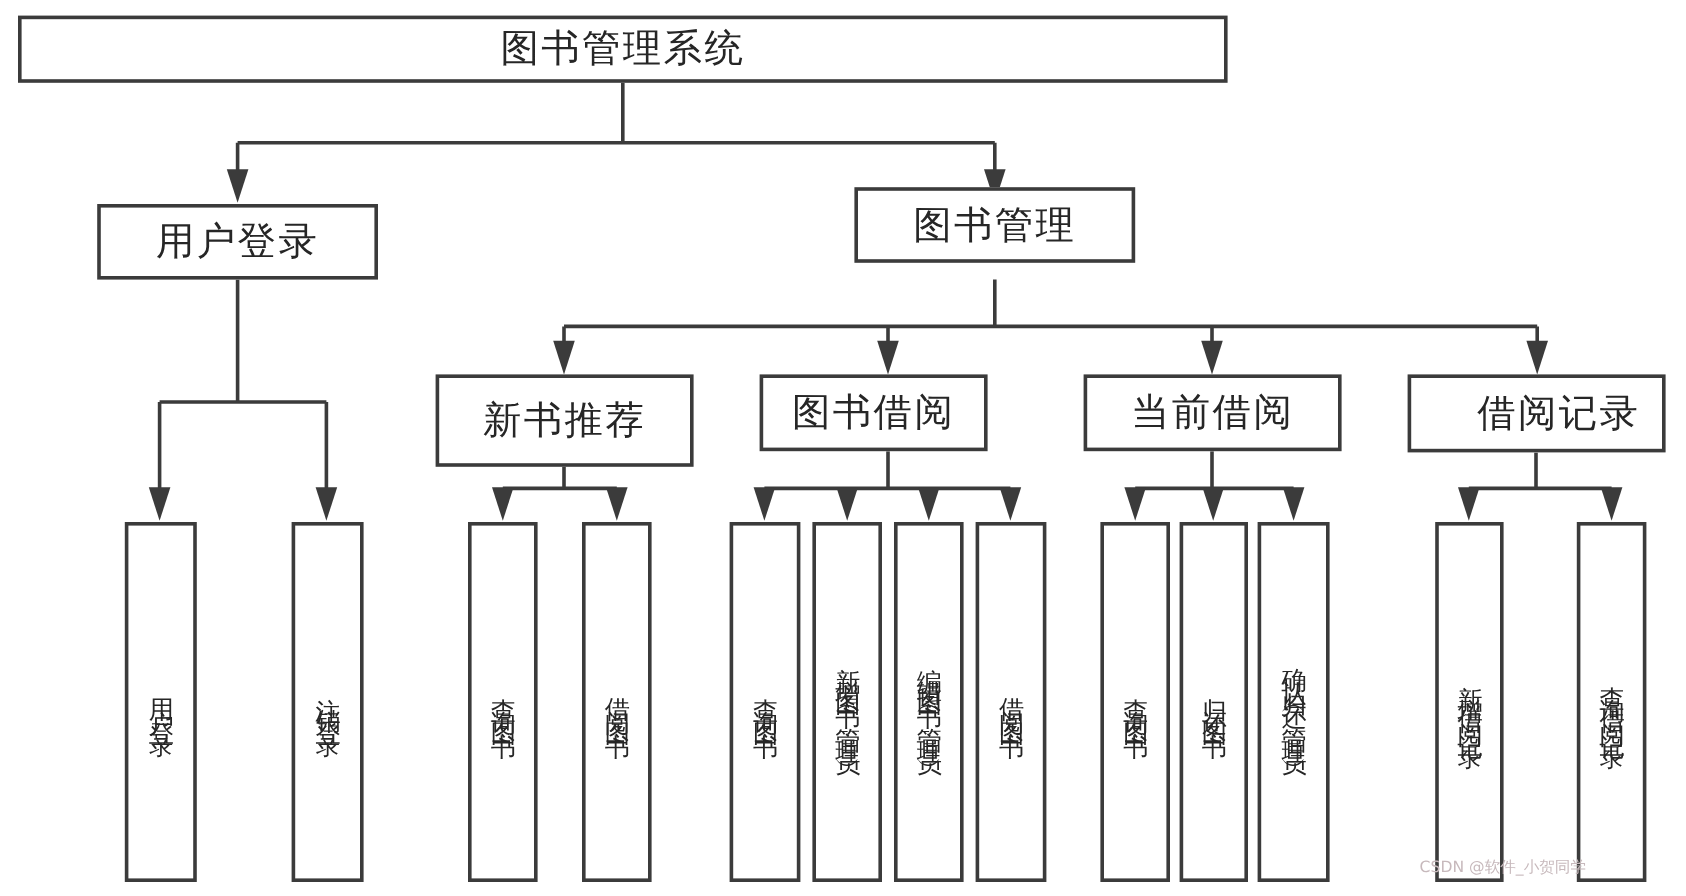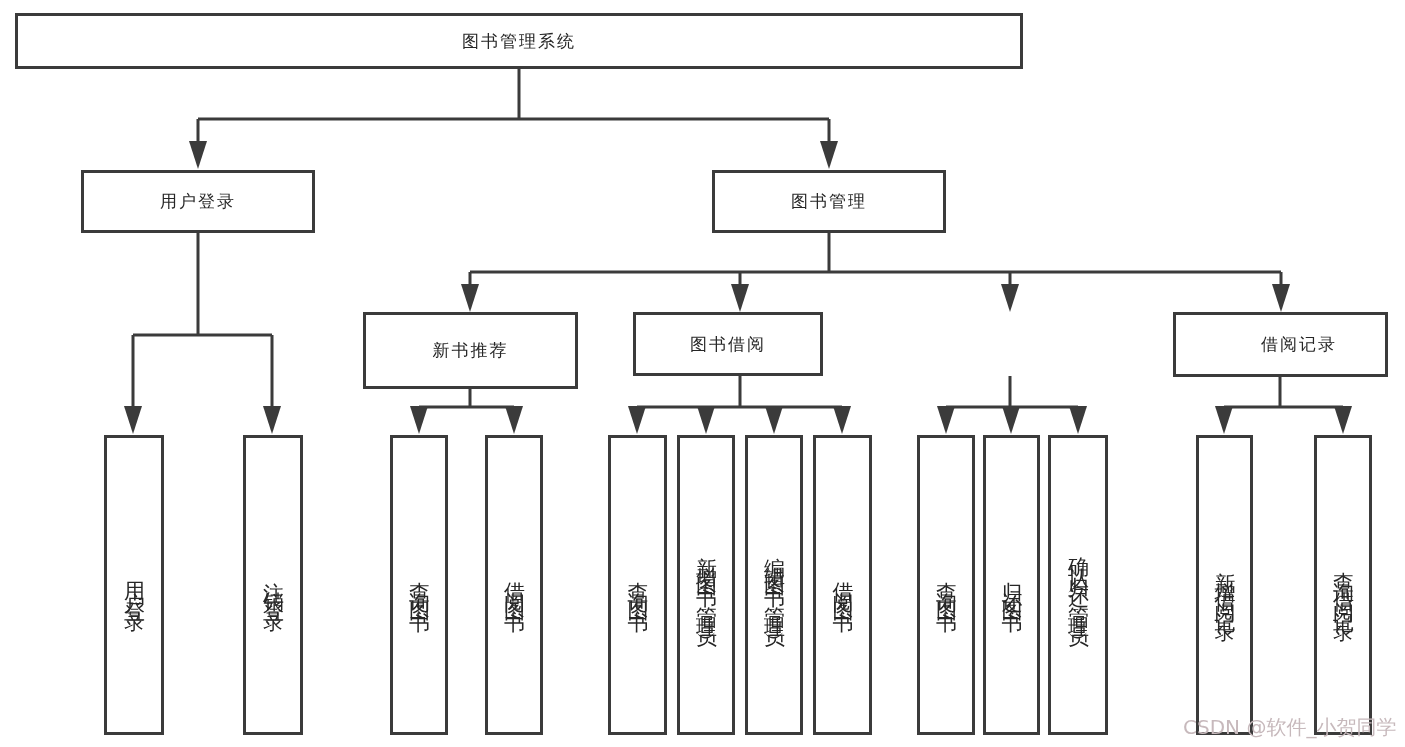--- a/index.html
+++ b/index.html
@@ -20,36 +20,36 @@
     position: absolute;
     box-sizing: border-box;
     border: 3px solid #3b3b3b;
     background: #ffffff;
     display: flex;
     align-items: center;
     justify-content: center;
     color: #262626;
   }
   .h-label {
-    font-size: 17px;
+    font-size: 32px;
     letter-spacing: 2px;
     white-space: nowrap;
   }
   .v-label {
     writing-mode: vertical-rl;
     text-orientation: mixed;
     font-size: 21px;
     line-height: 1;
     letter-spacing: 10px;
   }
   .watermark {
     position: absolute;
     left: 1183px;
     top: 714px;
-    font-size: 20px;
+    font-size: 13px;
     color: #c7b9bc;
     white-space: nowrap;
     z-index: 5;
   }
 </style>
 </head>
 <body>
 
 <div class="stage">
 
@@ -84,24 +84,25 @@
       <polygon points="1002,406 1020,406 1011,434"></polygon>
       <polygon points="1069,406 1087,406 1078,434"></polygon>
       <polygon points="1215,406 1233,406 1224,434"></polygon>
       <polygon points="1334,406 1352,406 1343,434"></polygon>
     </g>
   </svg>
 
   <div class="box h-label" style="left:15px; top:13px; width:1008px; height:56px;">图书管理系统</div>
 
   <div class="box h-label" style="left:81px; top:170px; width:234px; height:63px;">用户登录</div>
-  <div class="box h-label" style="left:712px; top:170px; width:234px; height:63px;">图书管理</div>
+  <div class="box h-label" style="left:712px; top:156px; width:234px; height:63px;">图书管理</div>
 
   <div class="box h-label" style="left:363px; top:312px; width:215px; height:77px;">新书推荐</div>
   <div class="box h-label" style="left:633px; top:312px; width:190px; height:64px;">图书借阅</div>
+  <div class="box h-label" style="left:903px; top:312px; width:215px; height:64px;">当前借阅</div>
   <div class="box h-label" style="left:1173px; top:312px; width:215px; height:65px;padding-left:37px;">借阅记录</div>
 
   <div class="box v-label" style="left:104px; top:435px; width:60px; height:300px;">用户登录</div>
   <div class="box v-label" style="left:243px; top:435px; width:60px; height:300px;">注销登录</div>
 
   <div class="box v-label" style="left:390px; top:435px; width:58px; height:300px;">查询图书</div>
   <div class="box v-label" style="left:485px; top:435px; width:58px; height:300px;">借阅图书</div>
 
   <div class="box v-label" style="left:608px; top:435px; width:59px; height:300px;">查询图书</div>
   <div class="box v-label" style="left:677px; top:435px; width:58px; height:300px;">新增图书（管理员）</div>

